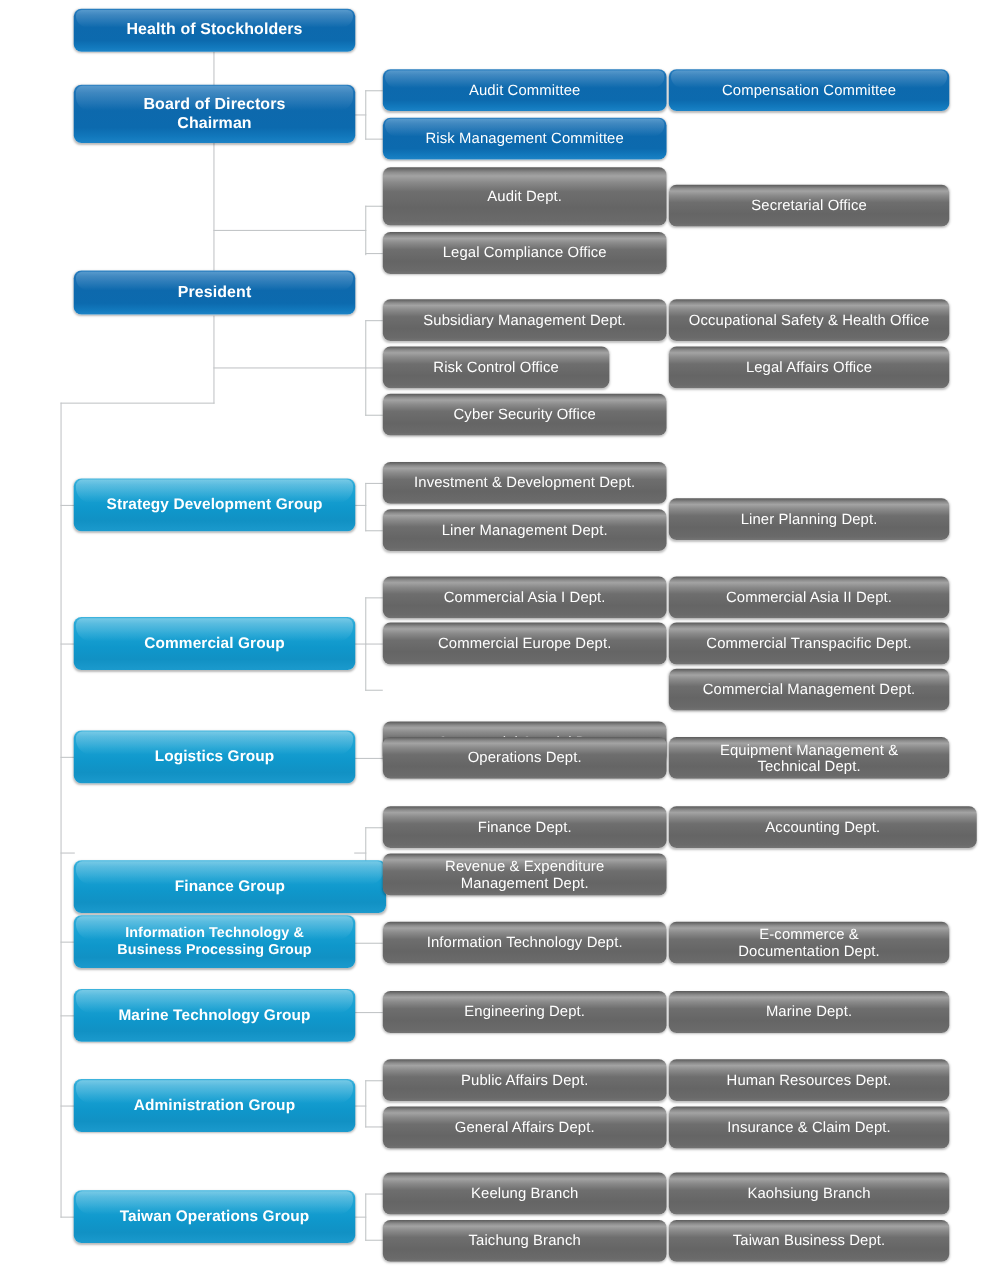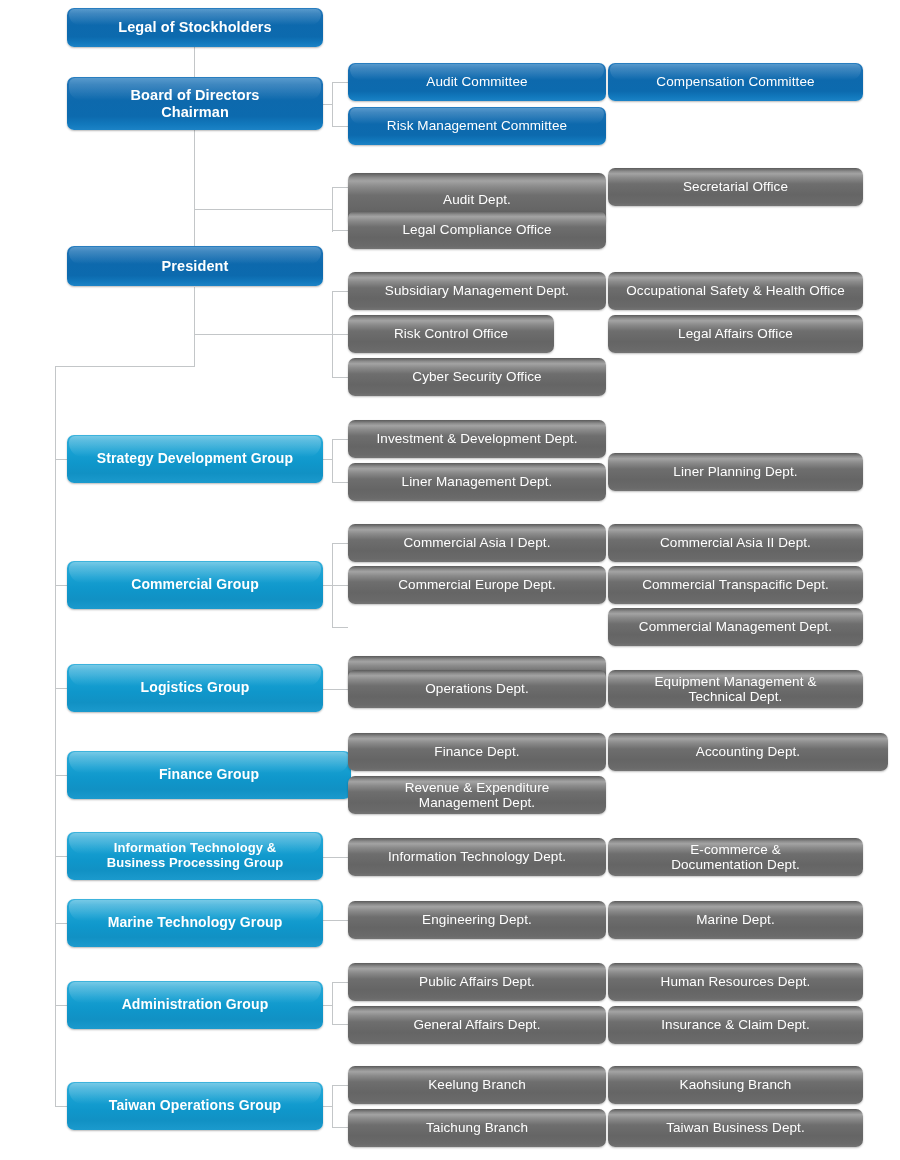--- a/index.html
+++ b/index.html
@@ -177,21 +177,21 @@
   <div class="conn v" style="left:332px; top:982px; height:43px;"></div>
   <div class="conn h" style="left:332px; top:982px; width:16px;"></div>
   <div class="conn h" style="left:332px; top:1024px; width:16px;"></div>
 
   <div class="conn h" style="left:322px; top:1106px; width:11px;"></div>
   <div class="conn v" style="left:332px; top:1085px; height:43px;"></div>
   <div class="conn h" style="left:332px; top:1085px; width:16px;"></div>
   <div class="conn h" style="left:332px; top:1127px; width:16px;"></div>
 
   <div class="node blue-dark" style="left:67px; top:8px; width:256px; height:39px;">
-    <span class="label">Legal of Stockholders</span>
+    <span class="label">Health of Stockholders</span>
   </div>
 
   <div class="node blue-dark" style="left:67px; top:77px; width:256px; height:53px;">
     <span class="label">Board of Directors
 Chairman</span>
   </div>
 
   <div class="node blue-dark" style="left:67px; top:246px; width:256px; height:40px;">
     <span class="label">President</span>
   </div>
@@ -199,21 +199,21 @@
   <div class="node blue-dark" style="left:348px; top:63px; width:258px; height:38px; font-weight:normal; font-size:13.5px;">
     <span class="label">Audit Committee</span>
   </div>
   <div class="node blue-dark" style="left:608px; top:63px; width:255px; height:38px; font-weight:normal; font-size:13.5px;">
     <span class="label">Compensation Committee</span>
   </div>
   <div class="node blue-dark" style="left:348px; top:107px; width:258px; height:38px; font-weight:normal; font-size:13.5px;">
     <span class="label">Risk Management Committee</span>
   </div>
 
-  <div class="node gray" style="left:348px; top:173px; width:258px; height:53px;">
+  <div class="node gray" style="left:348px; top:152px; width:258px; height:53px;">
     <span class="label">Audit Dept.</span>
   </div>
   <div class="node gray" style="left:608px; top:168px; width:255px; height:38px;">
     <span class="label">Secretarial Office</span>
   </div>
   <div class="node gray" style="left:348px; top:211px; width:258px; height:38px;">
     <span class="label">Legal Compliance Office</span>
   </div>
 
   <div class="node gray" style="left:348px; top:272px; width:258px; height:38px;">
@@ -271,21 +271,21 @@
     <span class="label">Logistics Group</span>
   </div>
   <div class="node gray" style="left:348px; top:670px; width:258px; height:38px;">
     <span class="label">Operations Dept.</span>
   </div>
   <div class="node gray" style="left:608px; top:670px; width:255px; height:38px;">
     <span class="label">Equipment Management &amp;
 Technical Dept.</span>
   </div>
 
-  <div class="node blue-light" style="left:67px; top:751px; width:284px; height:48px;">
+  <div class="node blue-light" style="left:67px; top:782px; width:284px; height:48px;">
     <span class="label">Finance Group</span>
   </div>
   <div class="node gray" style="left:348px; top:733px; width:258px; height:38px;">
     <span class="label">Finance Dept.</span>
   </div>
   <div class="node gray" style="left:608px; top:733px; width:280px; height:38px;">
     <span class="label">Accounting Dept.</span>
   </div>
   <div class="node gray" style="left:348px; top:776px; width:258px; height:38px;">
     <span class="label">Revenue &amp; Expenditure

